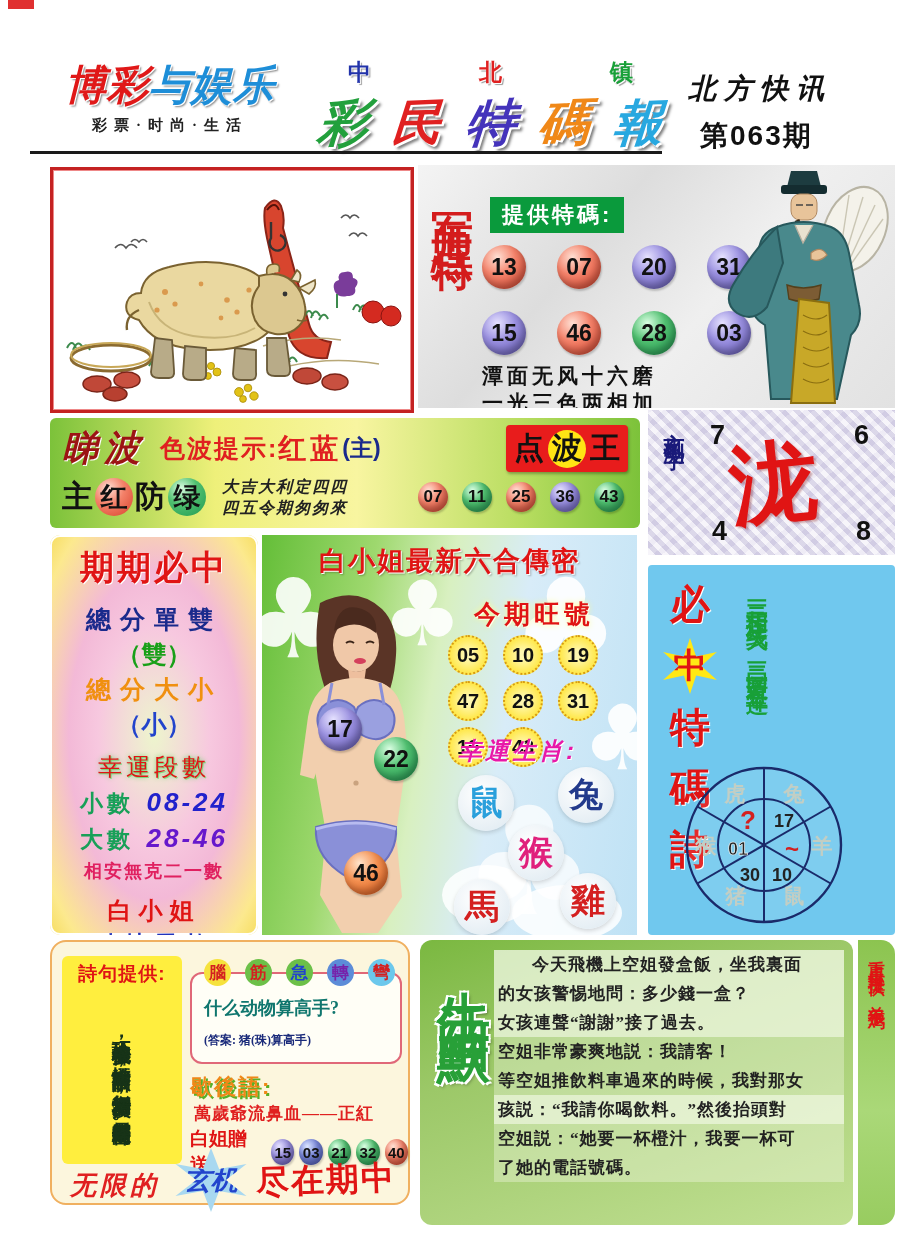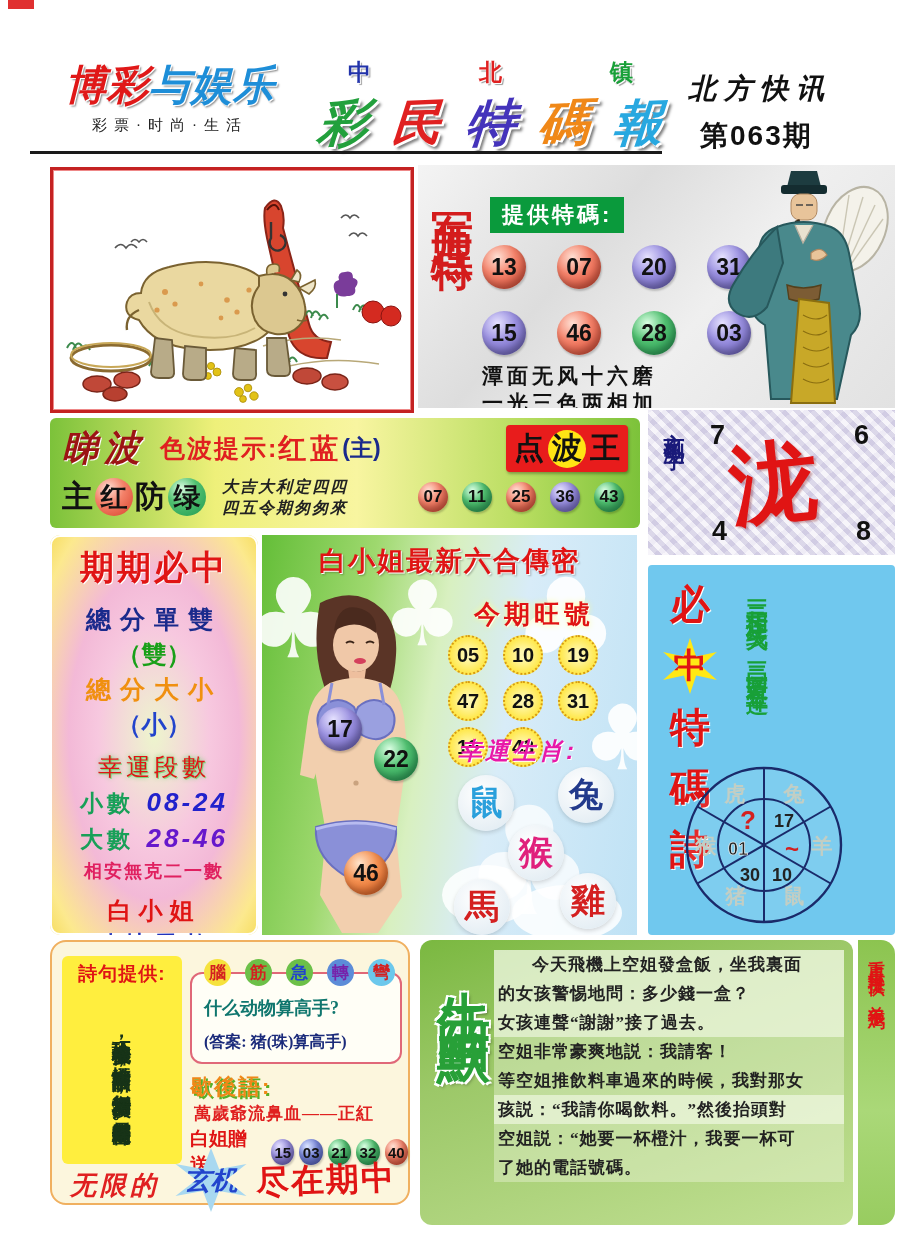--- a/index.html
+++ b/index.html
@@ -10,21 +10,21 @@
   
   #corner-mark{left:8px;top:0;width:26px;height:9px;background:#e03030;}
   #logo{left:30px;top:58px;width:280px;text-align:center;}
   #logo-title{font-size:41px;font-weight:bold;font-style:italic;letter-spacing:1px;
     text-shadow:1px 1px 0 #fff,2px 2px 2px #888;}
   #logo-title .red{color:#e01818;} #logo-title .blue{color:#1e8ed8;}
   #logo-sub{margin-top:2px;color:#e02020;font-weight:bold;font-size:15px;letter-spacing:1px;
     border-bottom:3px solid #e02020;padding-bottom:2px;display:inline-block;}
   #logo-bullet{display:inline-block;width:11px;height:11px;border-radius:50%;
     background:radial-gradient(circle at 35% 30%,#ffd,#e04040);margin-right:4px;}
-  #logo-tagline{margin-top:3px;color:#222;font-weight:normal;font-size:15px;letter-spacing:7px;font-family:"Liberation Serif",serif;}
+  #logo-tagline{margin-top:3px;color:#222;font-weight:bold;font-size:15px;letter-spacing:7px;font-family:"Liberation Serif",serif;}
   #masthead{left:318px;top:57px;width:345px;}
   #masthead-top{display:flex;justify-content:space-between;padding:0 30px;font-size:23px;font-weight:bold;}
   #masthead-top span{text-shadow:1px 1px 0 #fff,2px 2px 1px #999;}
   .mt0{color:#2233aa;} .mt1{color:#e02020;} .mt2{color:#18a038;}
   #masthead-main{display:flex;justify-content:space-between;margin-top:2px;}
   #masthead-main span{font-size:50px;font-weight:bold;font-style:italic;transform:skewX(-6deg) rotate(-2deg);
      text-shadow:2px 2px 0 #fff,4px 4px 3px #777;}
   .mh0{color:#22a03c;} .mh1{color:#e02020;} .mh2{color:#4433bb;} .mh3{color:#f08818;} .mh4{color:#28a8e0;}
   #header-rule{left:30px;top:151px;width:632px;height:3px;background:#1a1a1a;}
   #edition{left:688px;top:70px;font-size:28px;font-weight:bold;color:#111;letter-spacing:8px;
@@ -165,21 +165,21 @@
      border:2px solid #e06878;border-radius:12px;box-sizing:border-box;}
   #vp-circles{position:absolute;left:12px;top:-15px;display:flex;gap:14px;}
   #vp-circles::before{content:"";position:absolute;left:0;right:0;top:13px;height:2px;background:#e06878;}
   .tcir{position:relative;width:27px;height:27px;border-radius:50%;display:flex;align-items:center;
      justify-content:center;font-size:17px;font-weight:bold;font-family:"Liberation Serif",serif;}
   .tcir0{background:#f6e23c;color:#d42020;} .tcir1{background:#6cc048;color:#d42020;}
   .tcir2{background:#6cc048;color:#2244cc;} .tcir3{background:#5c8cd8;color:#7722aa;}
   .tcir4{background:#6cc8ec;color:#d42020;}
   #vp-question{position:absolute;left:12px;top:22px;color:#0f766e;font-size:18px;font-weight:bold;
      font-family:"Liberation Serif",serif;}
-  #vp-answer{position:absolute;left:12px;top:58px;color:#1a2a7a;font-size:16px;font-weight:bold;
+  #vp-answer{position:absolute;left:12px;top:58px;color:#1a2a7a;font-size:12px;font-weight:bold;
      font-family:"Liberation Serif",serif;}
   #vp-xh-label{position:absolute;left:138px;top:130px;color:#f08818;font-size:22px;font-weight:bold;
      letter-spacing:2px;text-shadow:2px 2px 0 #58b028;}
   #vp-xh{position:absolute;left:142px;top:160px;color:#e02020;font-size:17px;font-weight:bold;
      font-family:"Liberation Serif",serif;letter-spacing:1px;}
   #vp-gift{position:absolute;left:138px;top:184px;display:flex;align-items:center;gap:5px;}
   #vp-gift-label{color:#e01414;font-size:19px;font-weight:bold;margin-right:2px;}
   #vp-slogan{position:absolute;left:0;top:212px;width:100%;height:50px;}
   #vp-s1{position:absolute;left:18px;top:14px;color:#e02020;font-size:26px;font-weight:bold;
      font-style:italic;font-family:"Liberation Serif",serif;letter-spacing:4px;}

